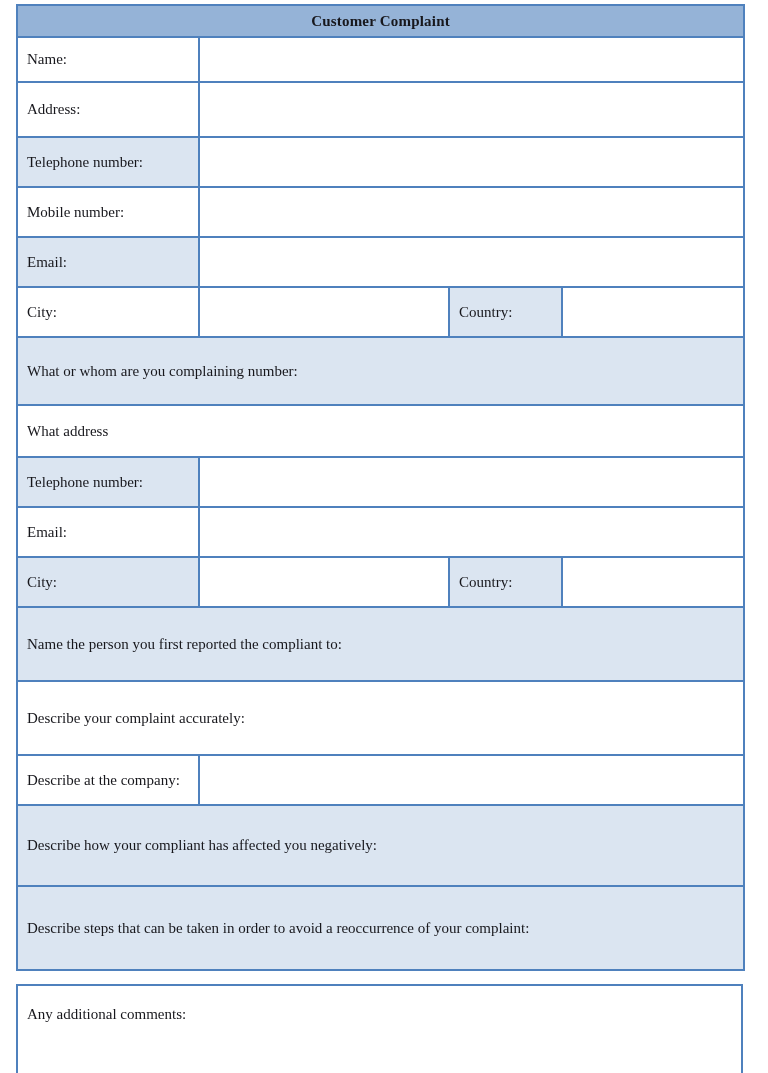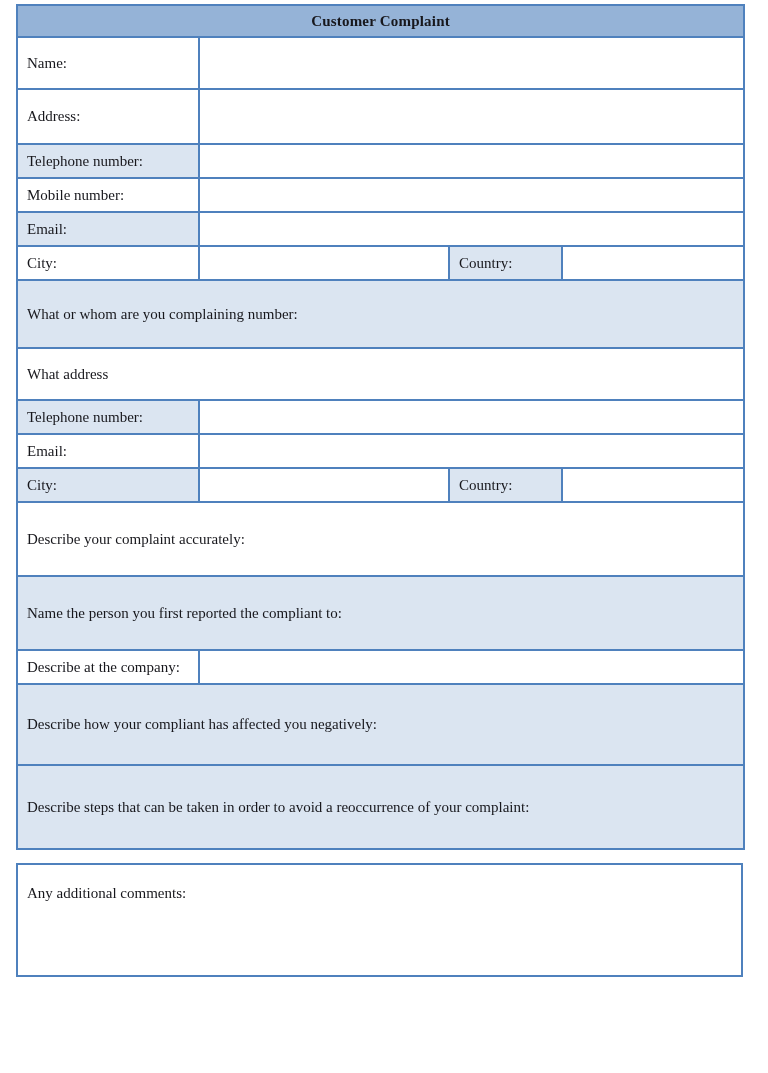--- a/index.html
+++ b/index.html
@@ -37,23 +37,23 @@
   td.header{
     background:var(--header-fill);
     text-align:center;
     font-weight:bold;
     font-size:17px;
     letter-spacing:.2px;
     height:32px;
   }
   td.shaded{background:var(--shaded-fill);}
   td.top{vertical-align:top;padding-top:14px;}
-  tr.h45{height:52px;}
+  tr.h45{height:45px;}
   tr.h55{height:55px;}
-  tr.h38{height:34px;}
+  tr.h38{height:50px;}
   tr.h68{height:68px;}
   tr.h52{height:52px;}
   tr.h74{height:74px;}
   tr.h81{height:81px;}
   tr.h84{height:84px;}
   .comments-box{
     margin-top:13px;
     width:727px;
     height:114px;
     border:2px solid var(--border);
@@ -135,28 +135,28 @@
     </tr>
 
     <tr class="h38">
       <td class="shaded">City:</td>
       <td></td>
       <td class="shaded">Country:</td>
       <td></td>
     </tr>
 
     <tr class="h74">
-      <td colspan="4" class="top">
-        <span>Describe your complaint accurately:</span>
+      <td colspan="4" class="shaded top">
+        <span>Name the person you first reported the compliant to:</span>
       </td>
     </tr>
 
     <tr class="h74">
-      <td colspan="4" class="shaded top">
-        <span>Name the person you first reported the compliant to:</span>
+      <td colspan="4" class="top">
+        <span>Describe your complaint accurately:</span>
       </td>
     </tr>
 
     <tr class="h38">
       <td>Describe at the company:</td>
       <td colspan="3"></td>
     </tr>
 
     <tr class="h81">
       <td colspan="4" class="shaded top">

